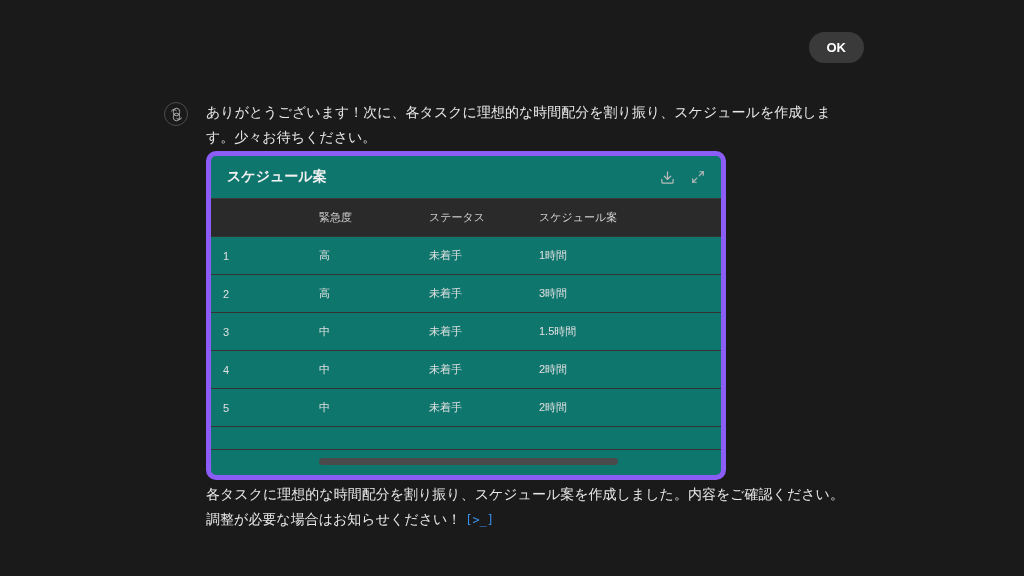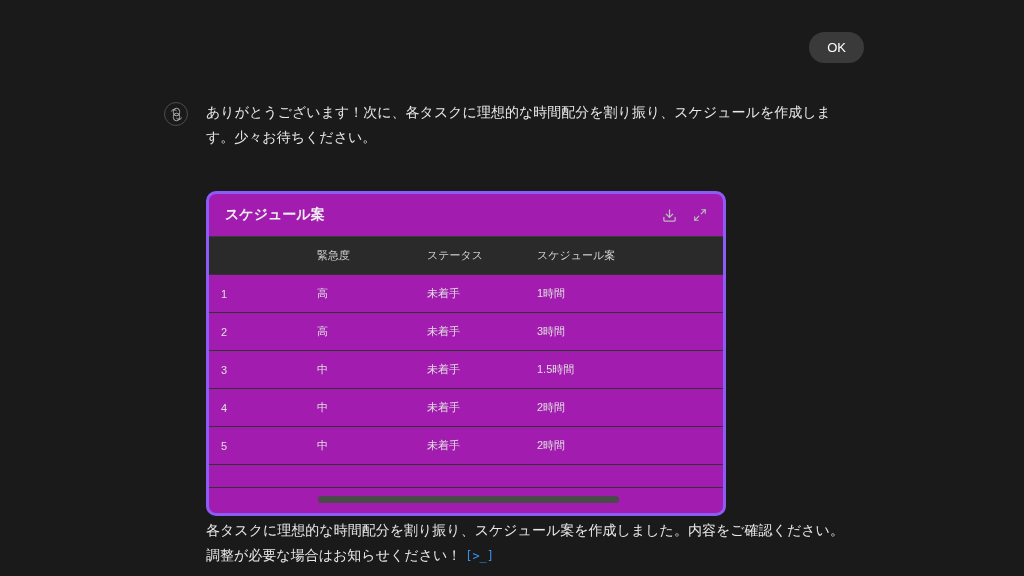--- a/index.html
+++ b/index.html
@@ -16,20 +16,21 @@
       position: absolute;
       top: 32px;
       right: 160px;
       background: #3a3a3a;
       color: #fff;
       border: none;
       padding: 8px 18px;
       border-radius: 16px;
       font-size: 13px;
       cursor: pointer;
+      font-weight: bold;
     }
     .chat-container {
       position: absolute;
       top: 100px;
       left: 164px;
       right: 170px;
       display: flex;
       gap: 18px;
     }
     .avatar {
@@ -49,27 +50,26 @@
       display: flex;
       flex-direction: column;
       gap: 2px;
     }
     .msg-text {
       font-size: 14px;
       line-height: 1.75;
       color: #e8e8e8;
     }
     .table-card {
-      background: #a21caf;
-      border: 3px solid #8b5cf6;
+      background: #0f766e;
+      border: 5px solid #8b5cf6;
       border-radius: 10px;
       overflow: hidden;
       width: 100%;
       max-width: 520px;
-      margin-top: 40px;
     }
     .table-header {
       display: flex;
       align-items: center;
       justify-content: space-between;
       padding: 12px 16px;
       border-bottom: 1px solid #3a3a3a;
     }
     .table-title {
       font-size: 14px;

